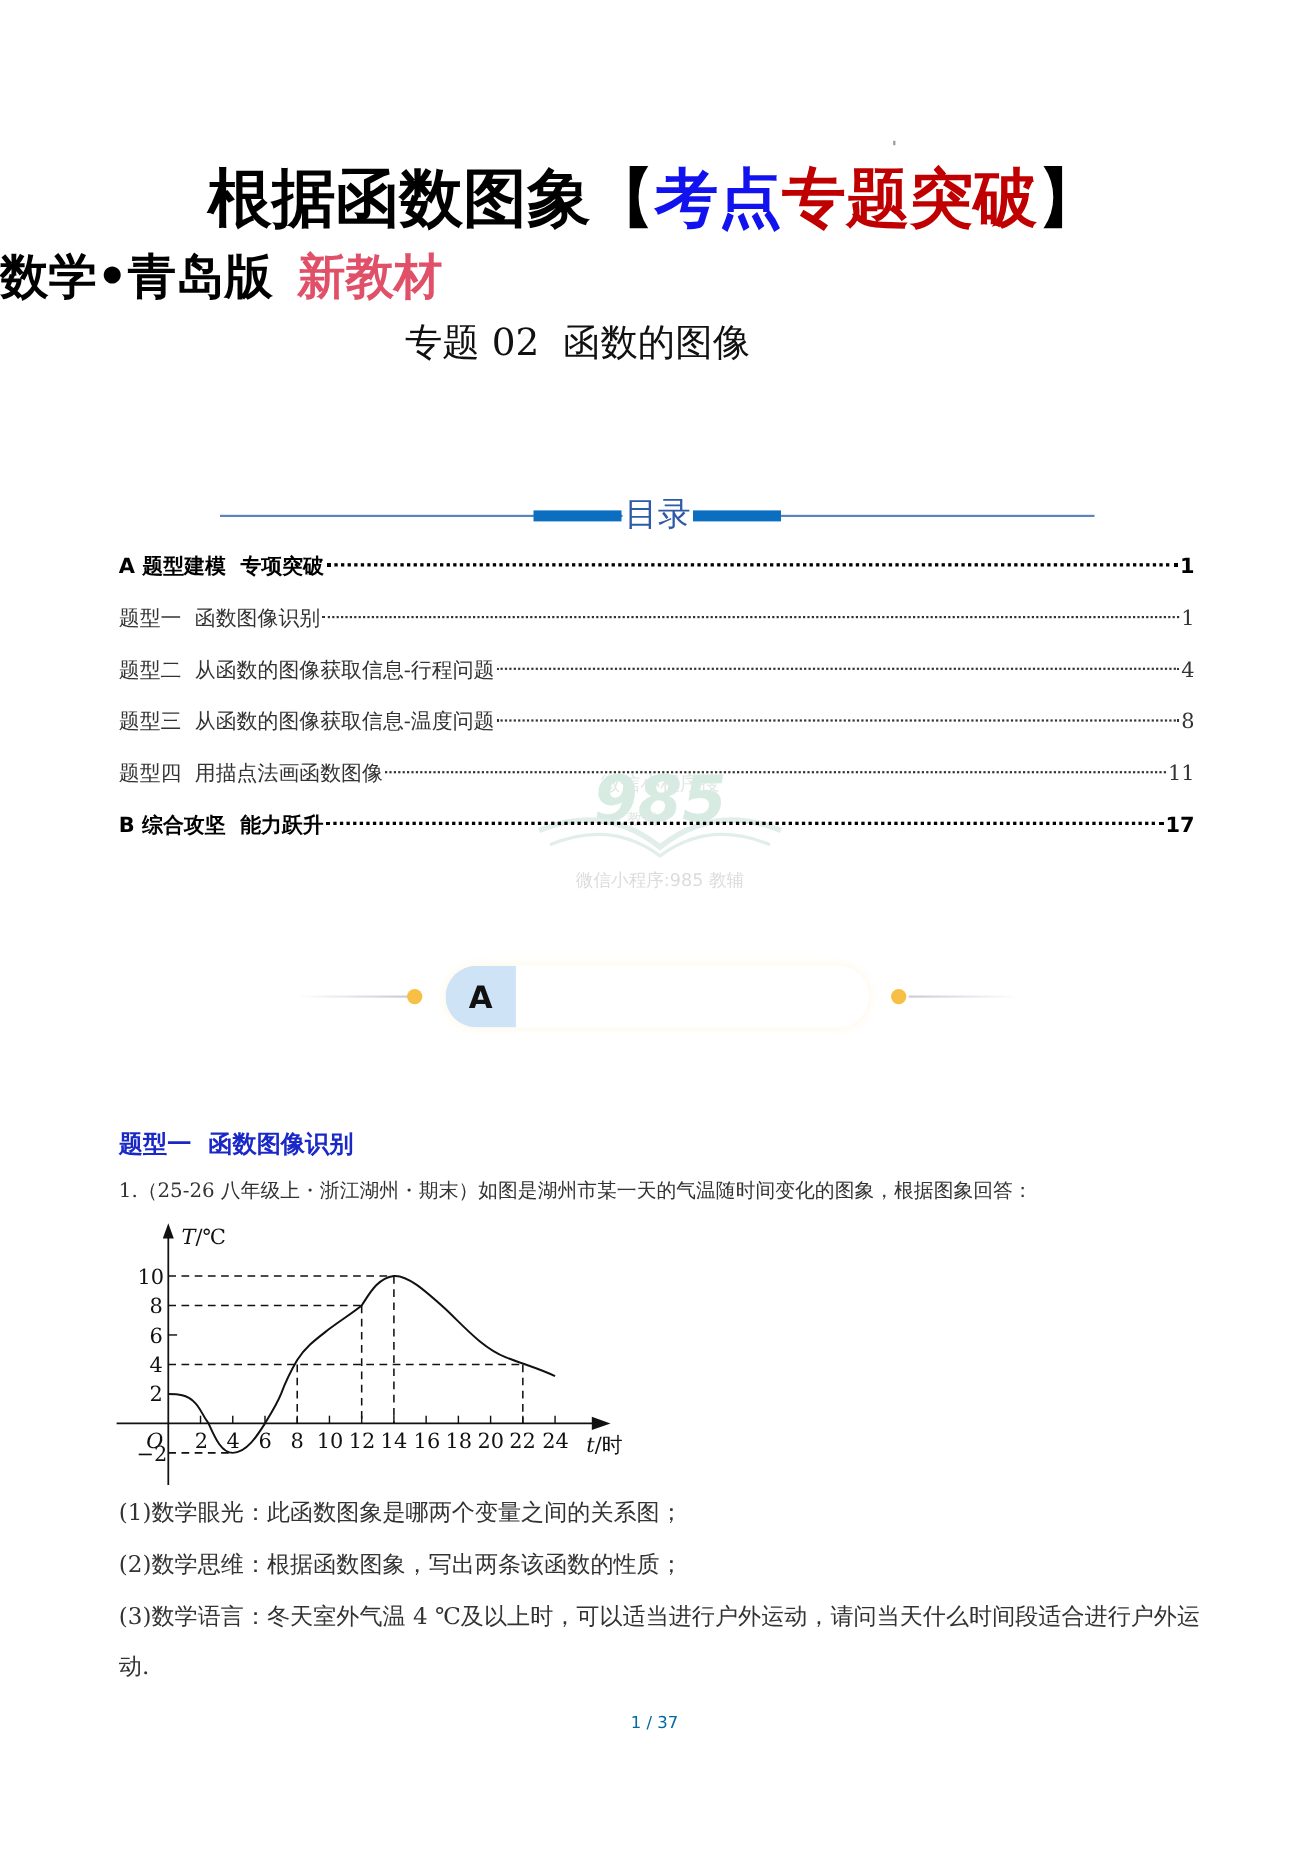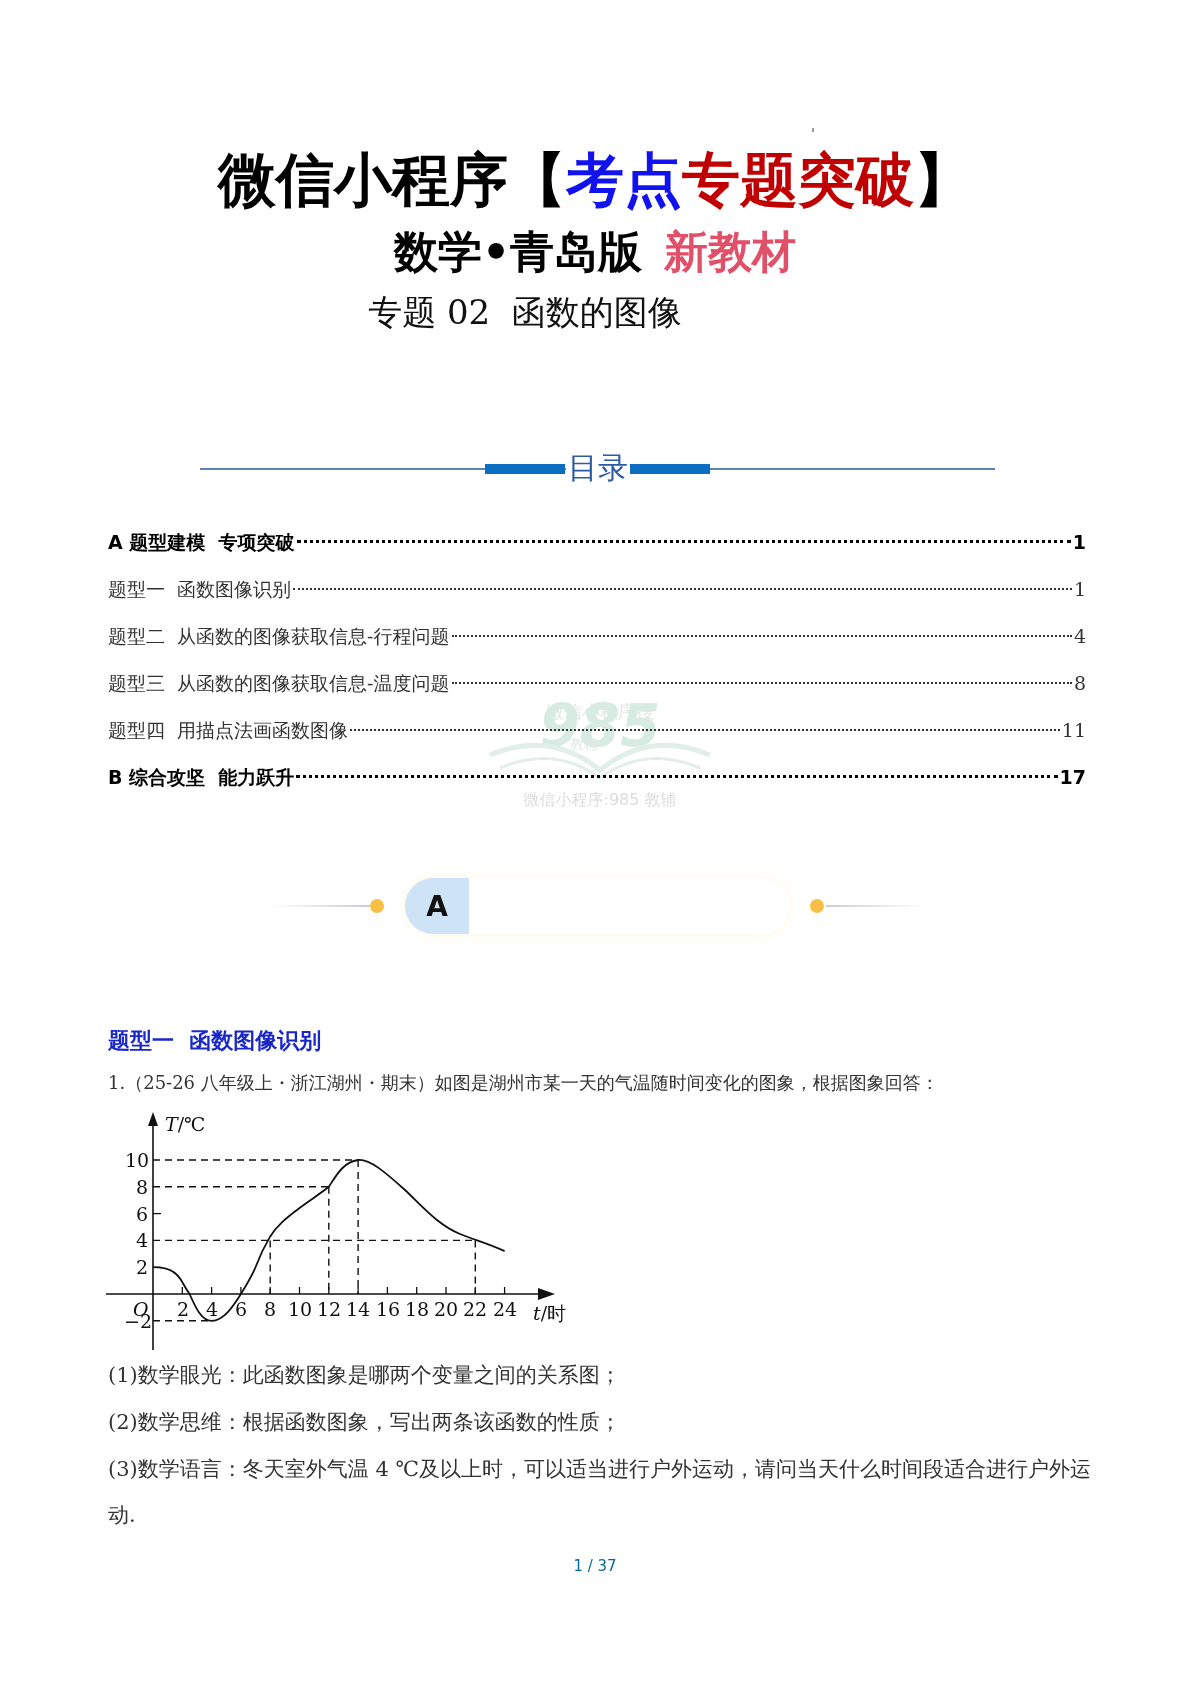--- a/index.html
+++ b/index.html
@@ -4,35 +4,35 @@
 <style>
   html, body { margin:0; padding:0; background:#ffffff; }
   body { width:1190px; height:1683px; position:relative; overflow:hidden;
          font-family:"DejaVu Serif", "Liberation Serif", serif; color:#222; }
   .abs { position:absolute; }
 
   .title1 { left:0; width:1190px; top:146px; text-align:center; font-family:"DejaVu Sans","Liberation Sans",sans-serif;
             font-weight:bold; font-size:58px; line-height:68px; letter-spacing:0px; color:#000; white-space:nowrap; }
   .title1 .blue { color:#1212ee; }
   .title1 .red { color:#c00000;margin-top:24px; }
-  .title2 { left:0; width:1190px; top:224px; text-align:center; font-family:"DejaVu Sans","Liberation Sans",sans-serif;
+  .title2 { left:0; width:1190px; top:224px; text-align:left; font-family:"DejaVu Sans","Liberation Sans",sans-serif;
             font-weight:bold; font-size:44px; line-height:56px; color:#000; white-space:nowrap; }
   .title2 .pink { color:#e05068; margin-left:22px; }
   .title3 { left:0; width:1050px; top:290px; text-align:center; font-family:"DejaVu Serif","Liberation Serif",serif;
             font-size:34px; line-height:44px; color:#111; white-space:nowrap; }
 
   .stamp { left:812px; top:128px; width:2px; height:4px; background:#999; }
 
   .toc-divider-thin { left:200px; top:468px; width:795px; height:2px; background:#5b84bd; }
   .toc-bar-left { left:485px; top:464px; width:80px; height:10px; background:#0b6ec0; }
   .toc-bar-right { left:628px; top:464px; width:82px; height:10px; background:#0b6ec0; }
   .toc-title { left:566px; top:446px; width:64px; text-align:center; font-family:"DejaVu Sans","Liberation Sans",sans-serif;
                font-size:30px; line-height:44px; color:#2e5aa8; background:#fff; }
 
-  .toc { left:108px; top:519px; width:978px; }
+  .toc { left:108px; top:492px; width:978px; }
   .toc-row { display:flex; align-items:baseline; height:47px; line-height:47px; font-size:19px; }
   .toc-row .lbl { white-space:nowrap; color:#333; }
   .toc-row .dots { flex:1; border-bottom:2px dotted #333; margin:0 2px; transform:translateY(-6px); height:0; }
   .toc-row .pg { white-space:nowrap; color:#333; }
   .toc-row.bold .lbl, .toc-row.bold .pg { font-weight:bold; color:#000; font-family:"DejaVu Sans","Liberation Sans",sans-serif; }
   .toc-row.bold .dots { border-bottom:3px dotted #000; }
 
   .wm-1 { left:520px; top:668px; width:160px; text-align:center; color:#dfe8e4; font-size:18px; font-family:"DejaVu Sans",sans-serif;margin-top:32px; }
   .wm-985 { left:520px; top:692px; width:160px; text-align:center; color:#d8ebe3; font-size:58px; font-weight:bold; font-style:italic; font-family:"DejaVu Sans",sans-serif; }
   .wm-2 { left:524px; top:736px; width:120px; text-align:center; color:#dfe8e4; font-size:14px; font-family:"DejaVu Sans",sans-serif; }
@@ -56,21 +56,21 @@
   .chart { left:100px; top:1100px; width:500px; height:260px; }
 
   .sub-q { left:108px; font-size:21px; line-height:30px; color:#333; white-space:nowrap; }
   .page-num { left:0; width:1190px; top:1557px; text-align:center; font-family:"DejaVu Sans","Liberation Sans",sans-serif;
               font-size:15px; color:#0369a1; }
 </style>
 </head>
 <body>
 
 <div class="abs stamp"></div>
-<div class="abs title1"><span>微信小程序【</span><span class="blue">考点</span><span class="red">专题突破</span><span>】</span></div>
+<div class="abs title1"><span>根据函数图象【</span><span class="blue">考点</span><span class="red">专题突破</span><span>】</span></div>
 <div class="abs title2"><span>数学•青岛版</span><span class="pink">新教材</span></div>
 <div class="abs title3" style="white-space:pre;">专题 02  函数的图像</div>
 
 <div class="abs toc-divider-thin"></div>
 <div class="abs toc-bar-left"></div>
 <div class="abs toc-bar-right"></div>
 <div class="abs toc-title">目录</div>
 
 <div class="abs wm-1">微信小程序搜</div>
 <div class="abs wm-985">985</div>

